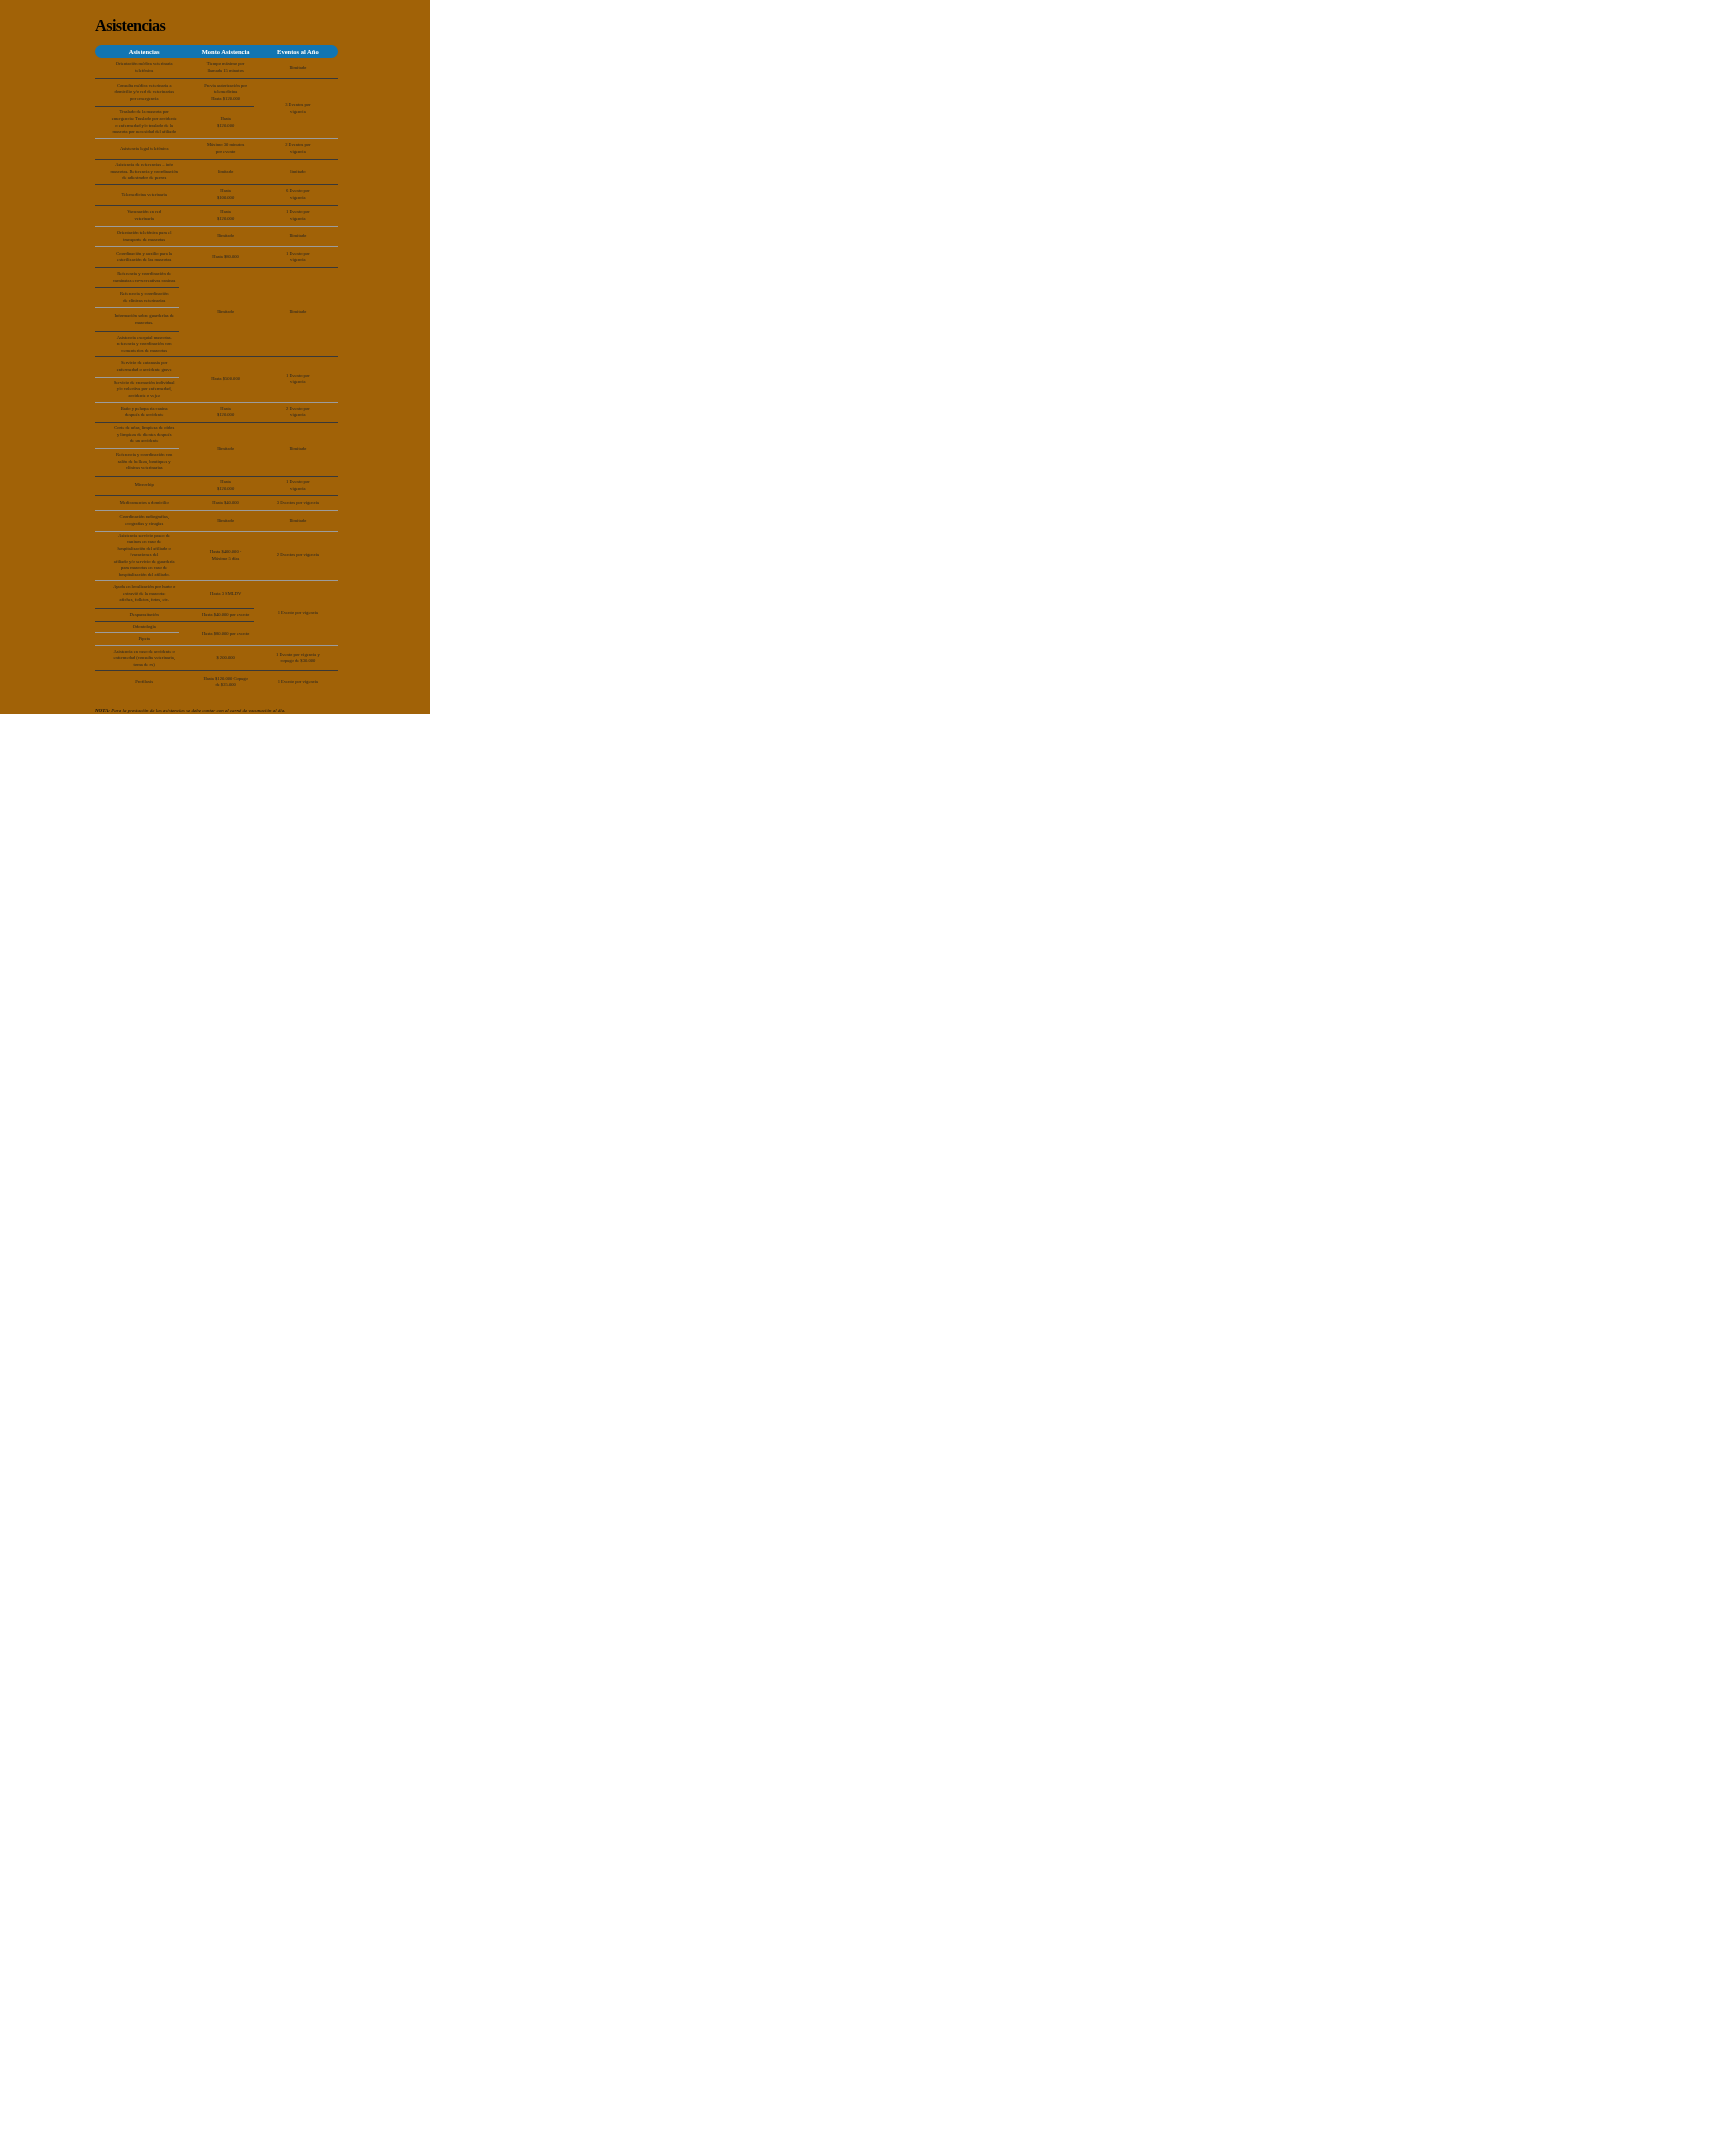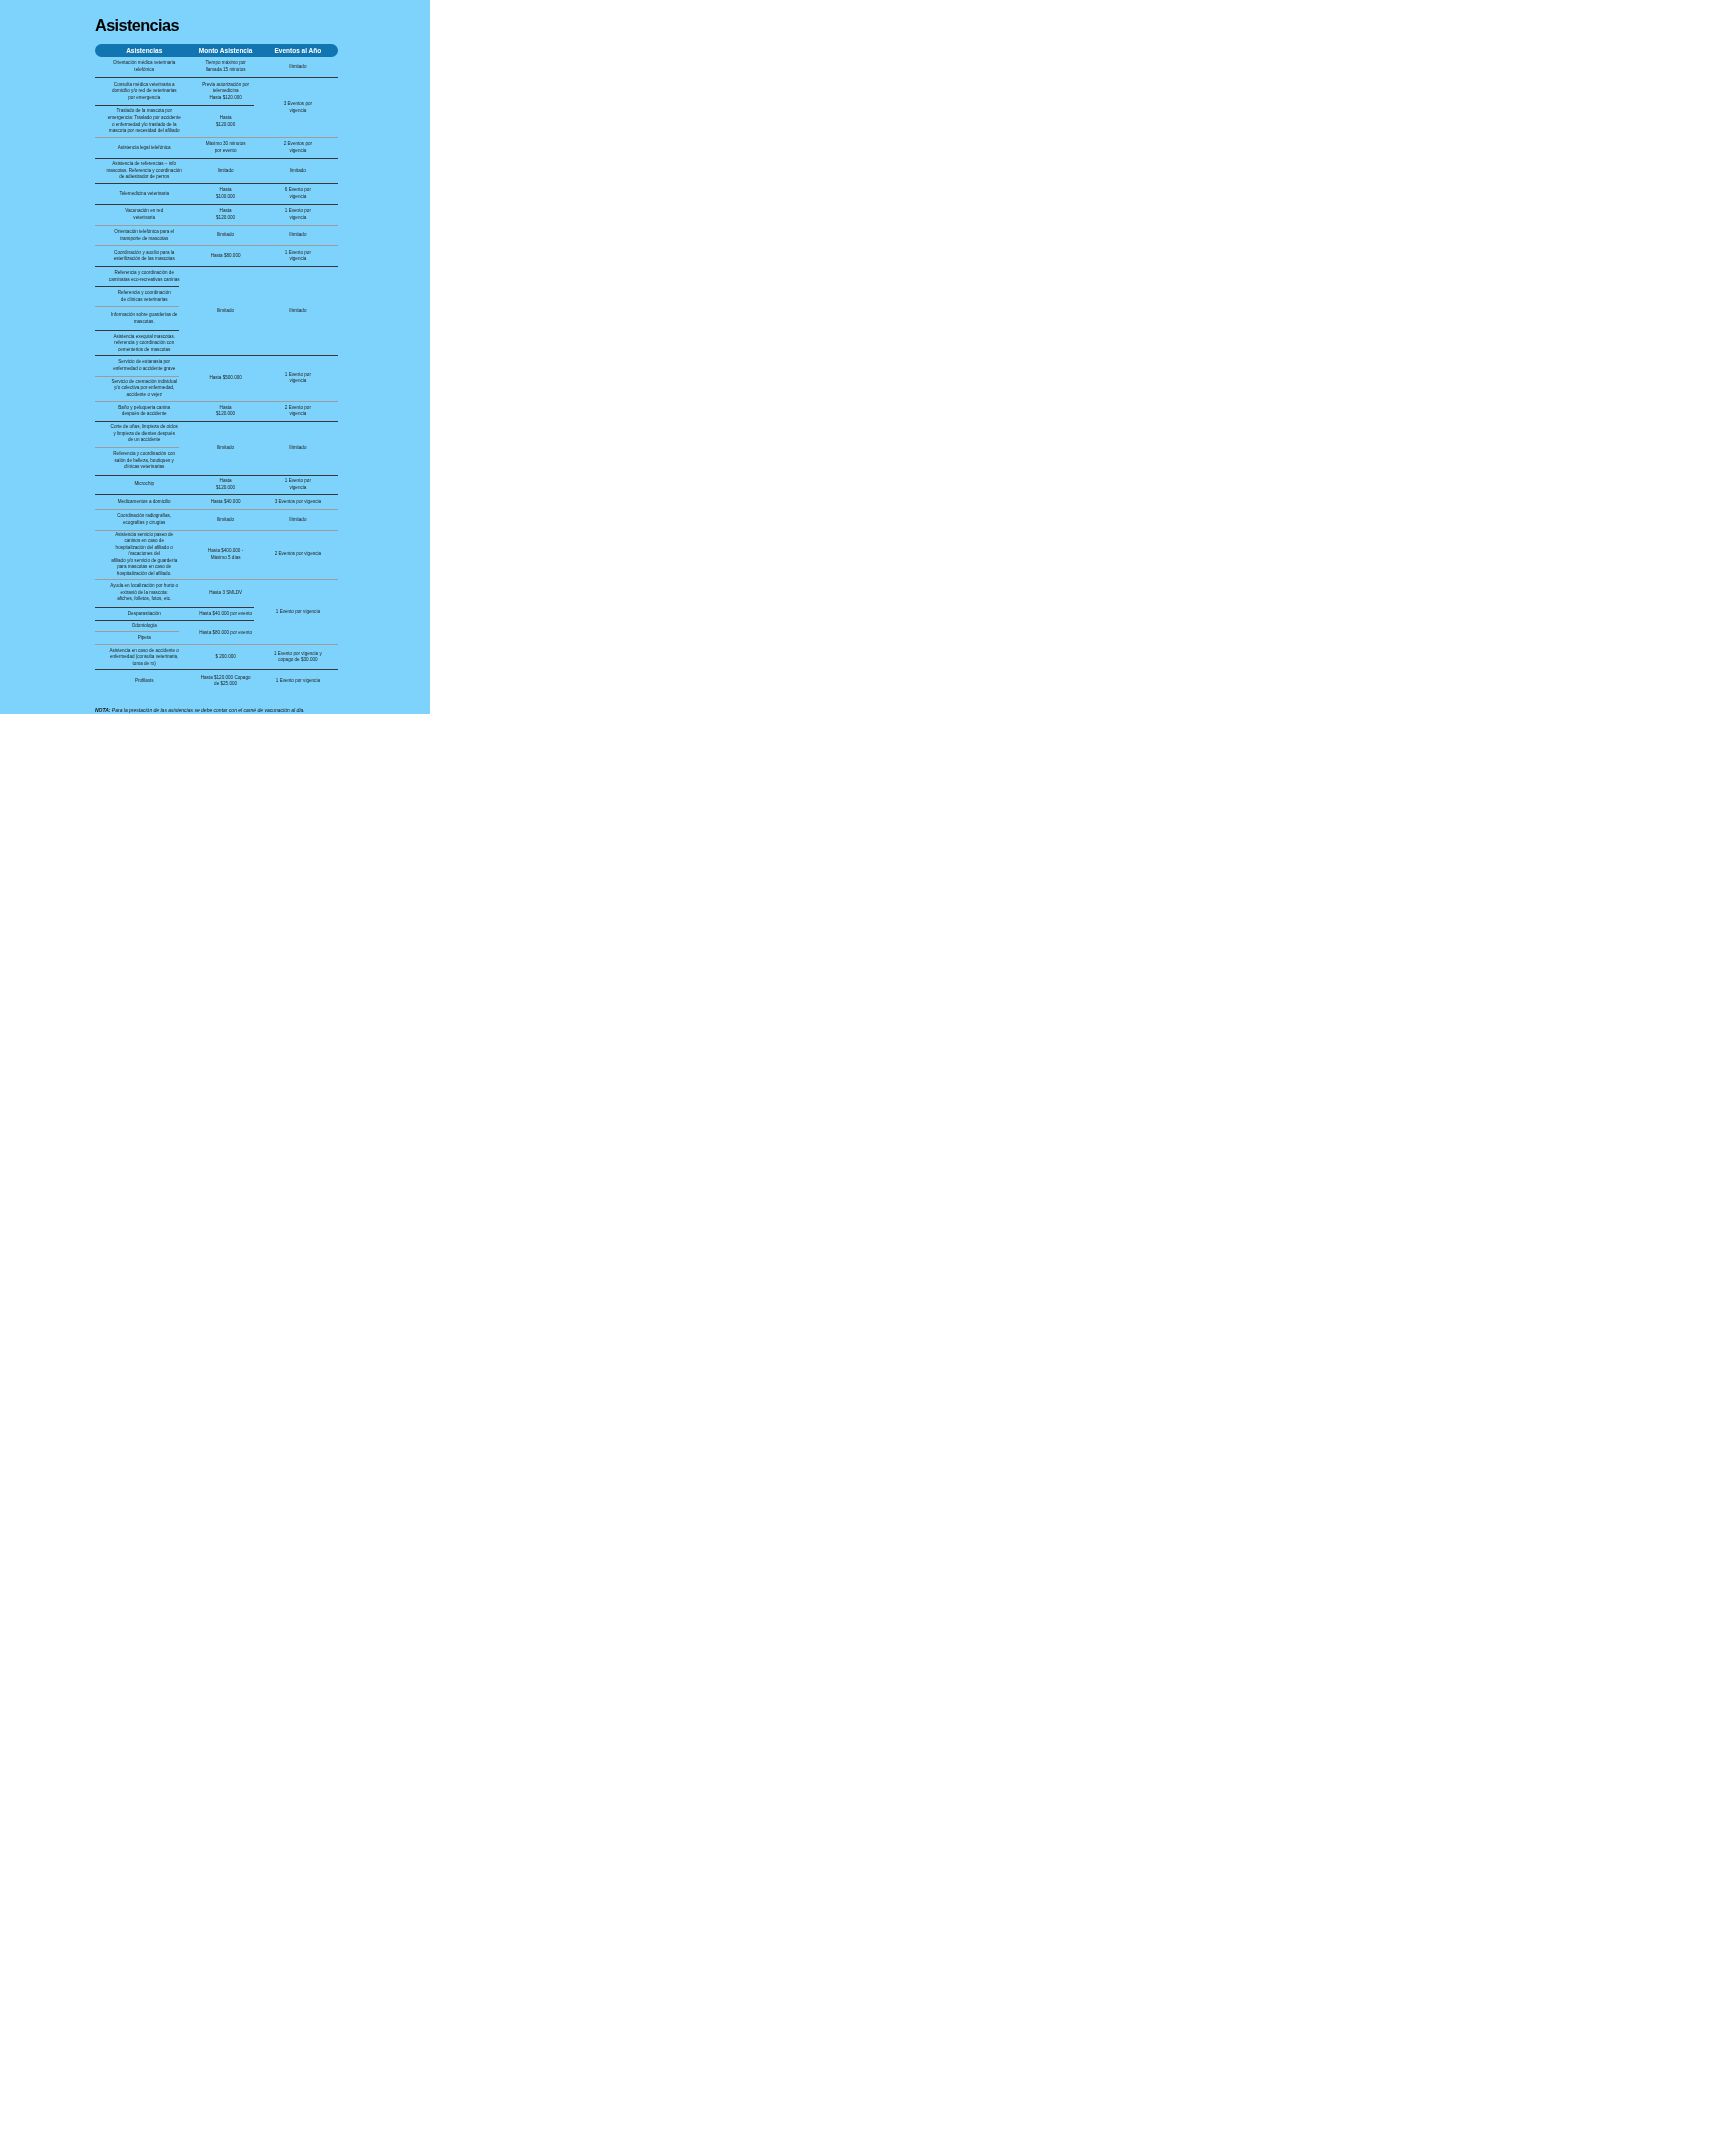--- a/index.html
+++ b/index.html
@@ -1,16 +1,16 @@
 <!DOCTYPE html>
 <html style="font-size:6.9px"><head>
 <meta charset="utf-8">
 <style>
   html,body{margin:0;padding:0;background:#ffffff;}
-  .page{width:430px;min-height:714px;background:#7dd3fc;font-family:Liberation Sans, sans-serif;position:relative;}
+  .page{width:430px;min-height:714px;background:#a16207;font-family:Liberation Serif, serif;position:relative;}
   .doc-title{margin:0;padding:15.5px 0 0 95px;font-size:16.3px;font-weight:700;color:#000;letter-spacing:-0.6px;}
   .tbl{width:243px;margin:9.5px 0 0 95px;}
   .thead{height:13px;border-radius:6.5px;background:#1175b2;display:flex;align-items:center;color:#fff;font-weight:700;font-size:6.5px;}
   .th{text-align:center;}
   .wa{width:40.5%;} .wb{width:26.5%;} .wc{width:33%;}
   .sec{display:flex;align-items:stretch;width:100%;}
   .bb-dark{border-bottom:0.9px solid #383838;}
   .bb-gray{border-bottom:1.3px solid #9c9c9c;}
   .cell{display:flex;align-items:center;justify-content:center;text-align:center;white-space:pre-line;
         font-size:4.6px;line-height:1.42;color:#232323;padding:0.9px 1.3px;box-sizing:border-box;}

